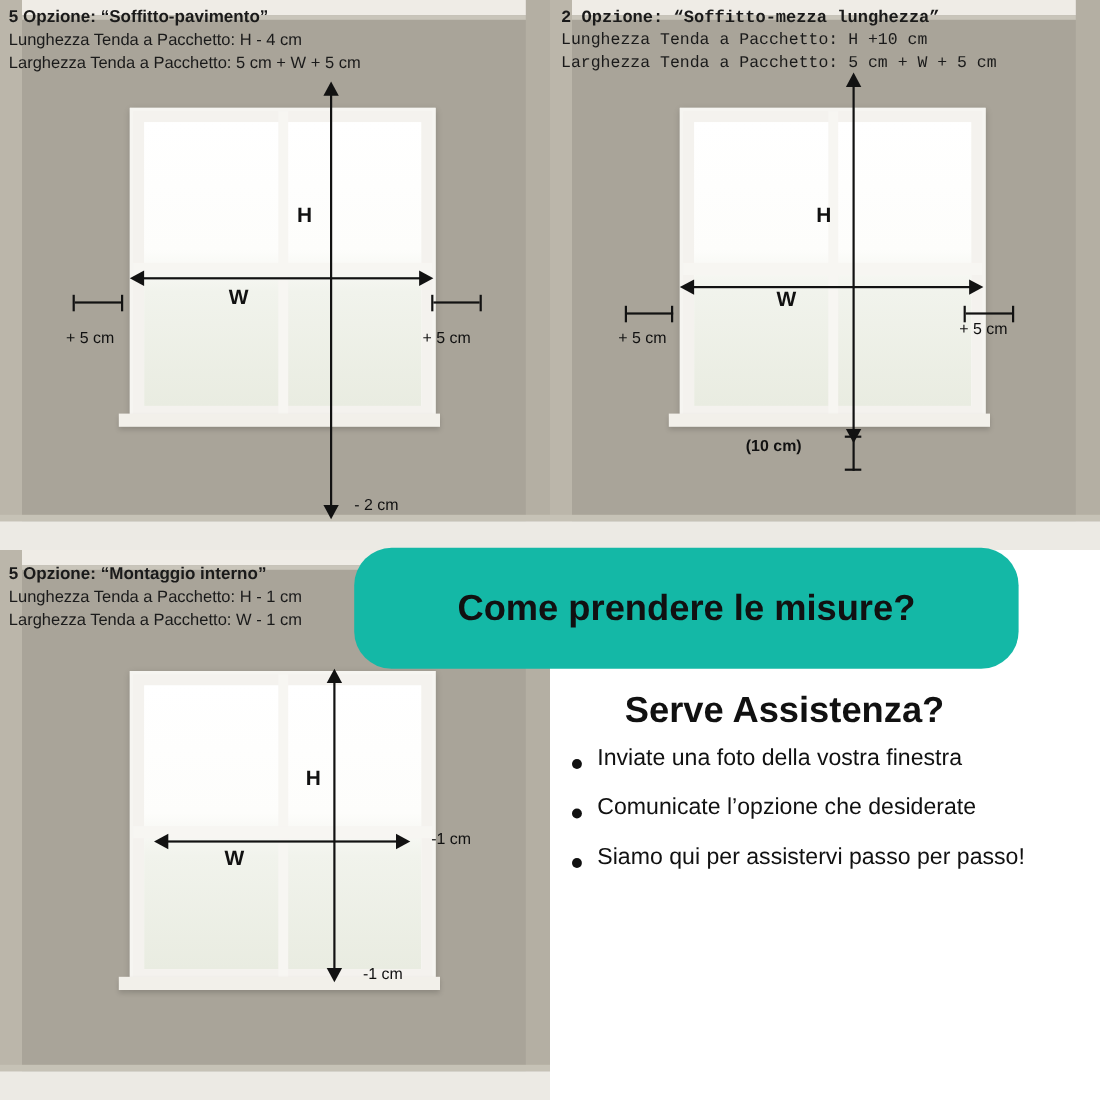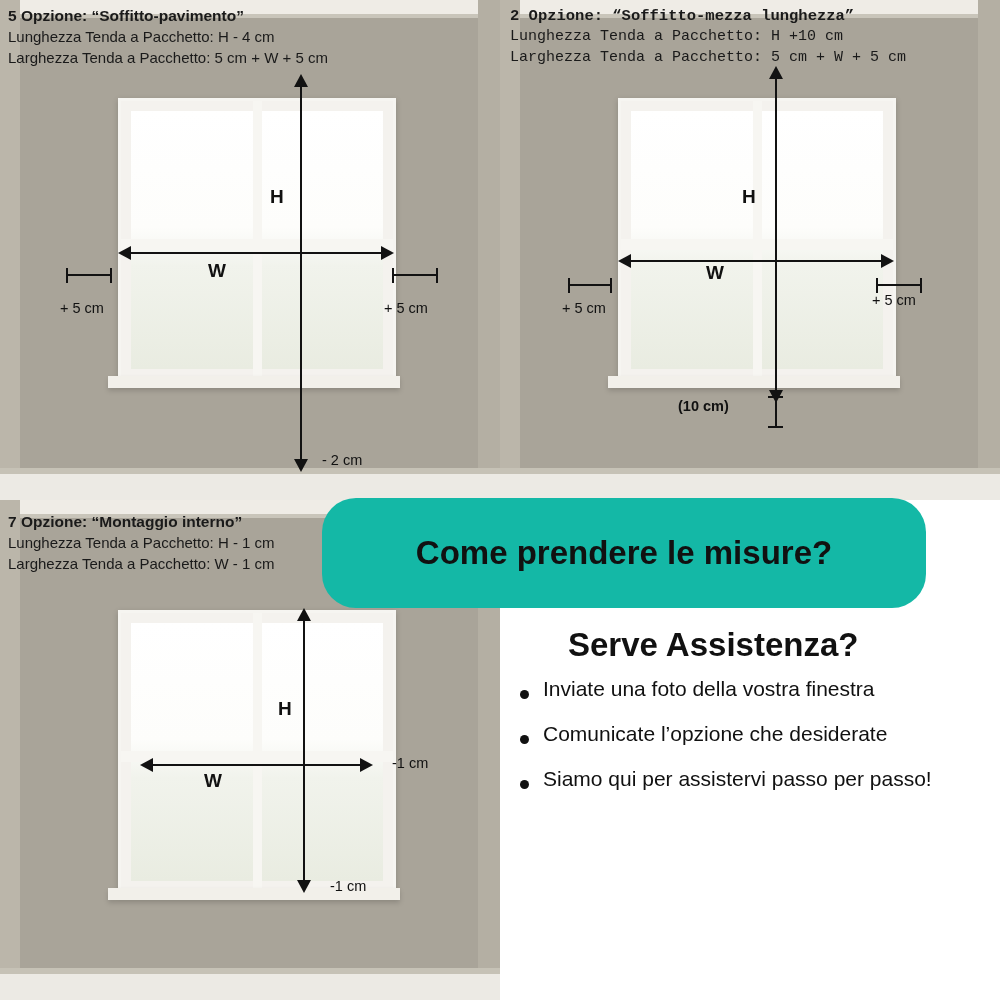--- a/index.html
+++ b/index.html
@@ -189,21 +189,21 @@
         <div class="sky"></div>
         <div class="clouds"></div>
       </div>
       <div class="mullion-v"></div>
       <div class="mullion-h" style="top:138px;"></div>
     </div>
     <div class="sill" style="left:108px;top:388px;width:292px;"></div>
   </div>
 
   <div class="capt" style="left:8px;top:512px;width:420px;">
-    <div class="t1">7 Opzione: “Montaggio interno”</div>
+    <div class="t1">5 Opzione: “Montaggio interno”</div>
     <div class="t2">Lunghezza Tenda a Pacchetto: H - 1 cm</div>
     <div class="t2">Larghezza Tenda a Pacchetto: W - 1 cm</div>
   </div>
 
   <div class="arrow a-up" style="left:297px;top:608px;"></div>
   <div class="mline" style="left:303px;top:618px;width:2px;height:264px;"></div>
   <div class="arrow a-down" style="left:297px;top:880px;"></div>
   <div class="lbl" style="left:278px;top:698px;">H</div>
   <div class="lbl-sm" style="left:392px;top:755px;">-1 cm</div>
   <div class="lbl-sm" style="left:330px;top:878px;">-1 cm</div>

